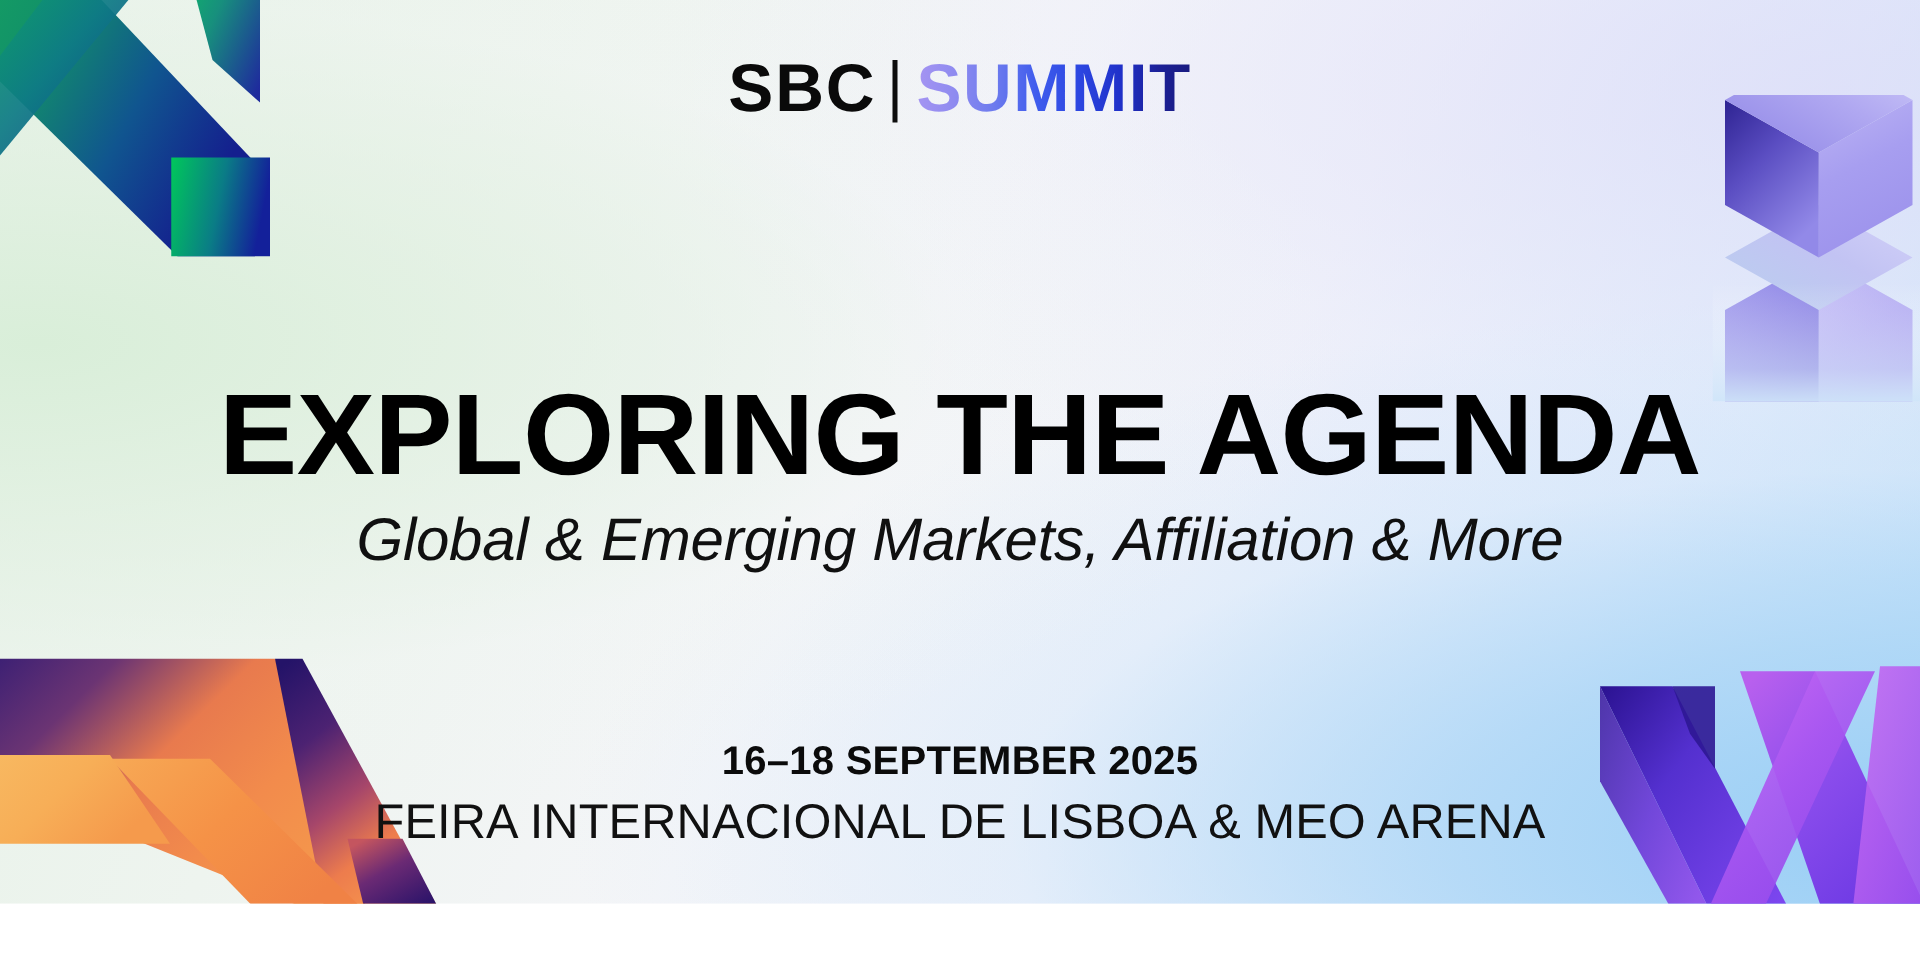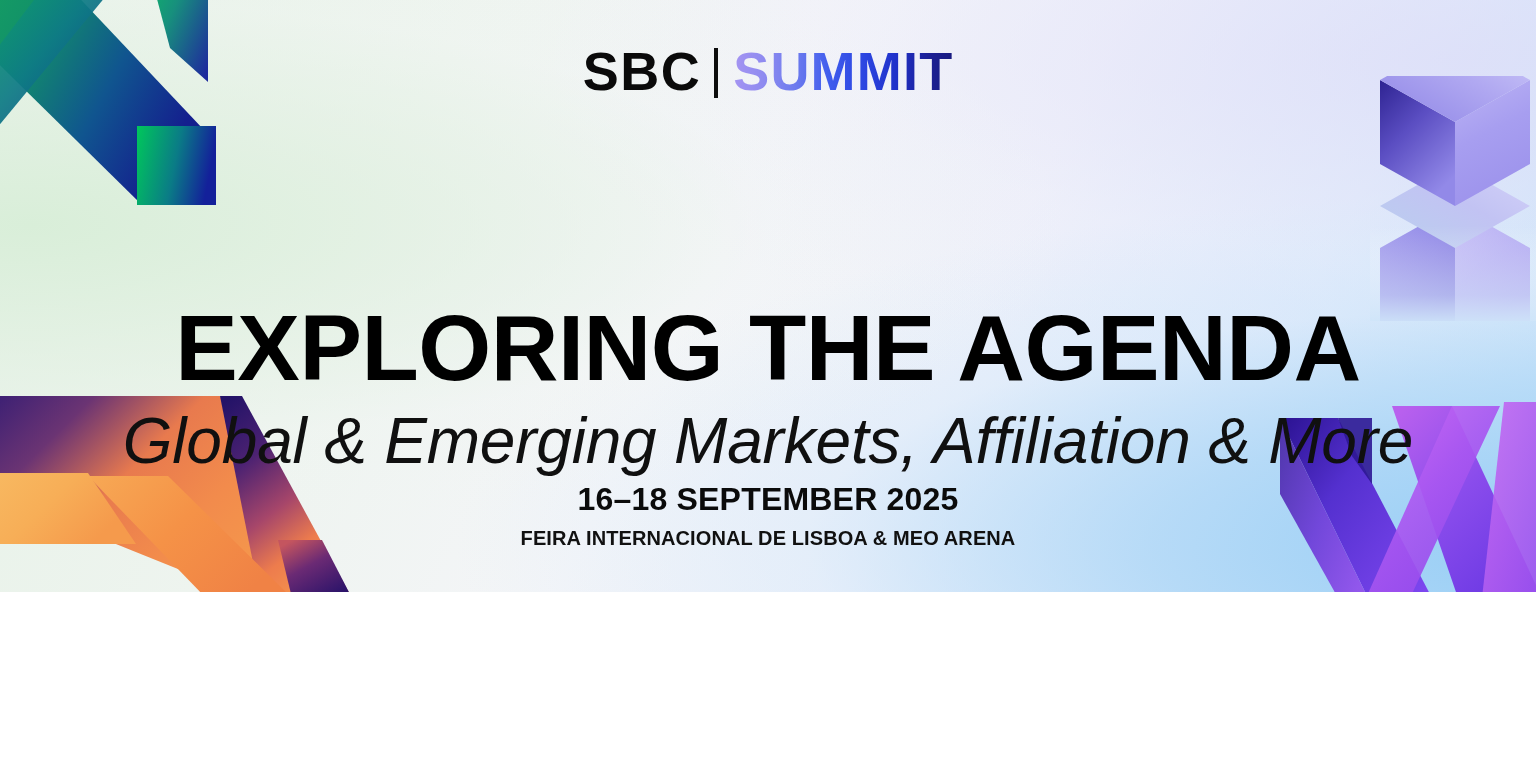--- a/index.html
+++ b/index.html
@@ -3,21 +3,21 @@
 <meta charset="utf-8">
 <style>
   html, body {
     margin: 0;
     padding: 0;
     background: #ffffff;
   }
   #banner {
     position: relative;
     width: 1536px;
-    height: 592px;
+    height: 723px;
     overflow: hidden;
     font-family: "Liberation Sans", sans-serif;
     background:
       radial-gradient(120% 95% at 2% 38%, rgba(216,238,216,0.95) 0%, rgba(224,240,224,0.62) 22%, rgba(240,246,242,0.25) 40%, rgba(255,255,255,0) 58%),
       radial-gradient(95% 80% at 100% 92%, rgba(150,205,245,0.95) 0%, rgba(171,214,246,0.78) 26%, rgba(210,232,250,0.40) 50%, rgba(255,255,255,0) 74%),
       radial-gradient(85% 75% at 95% 10%, rgba(223,222,248,0.75) 0%, rgba(236,236,250,0.38) 45%, rgba(255,255,255,0) 72%),
       linear-gradient(115deg, #e6f2e6 0%, #eef4ef 26%, #f4f5f8 46%, #eff1fa 62%, #dce9fb 80%, #b9dcf8 100%);
   }
 
   
@@ -89,21 +89,21 @@
     margin: 0;
     font-size: 92px;
     font-weight: 700;
     letter-spacing: -0.5px;
     color: #000000;
     line-height: 1.0;
     transform: scaleX(1.02);
   }
   #subheadline {
     margin: 14px 0 0 0;
-    font-size: 64px;
+    font-size: 48px;
     font-style: italic;
     font-weight: 400;
     color: #101010;
     letter-spacing: -0.2px;
     line-height: 1.05;
   }
 
   
   #footer-block {
     position: absolute;
@@ -115,22 +115,22 @@
   #event-date {
     margin: 0;
     font-size: 32px;
     font-weight: 700;
     letter-spacing: 0.2px;
     color: #0b0b0b;
     line-height: 1.15;
   }
   #event-venue {
     margin: 9px 0 0 0;
-    font-size: 20px;
-    font-weight: 700;
+    font-size: 39px;
+    font-weight: 400;
     letter-spacing: 0.1px;
     color: #111111;
     line-height: 1.15;
   }
 </style>
 </head>
 <body>
 
 <div id="banner">
 

